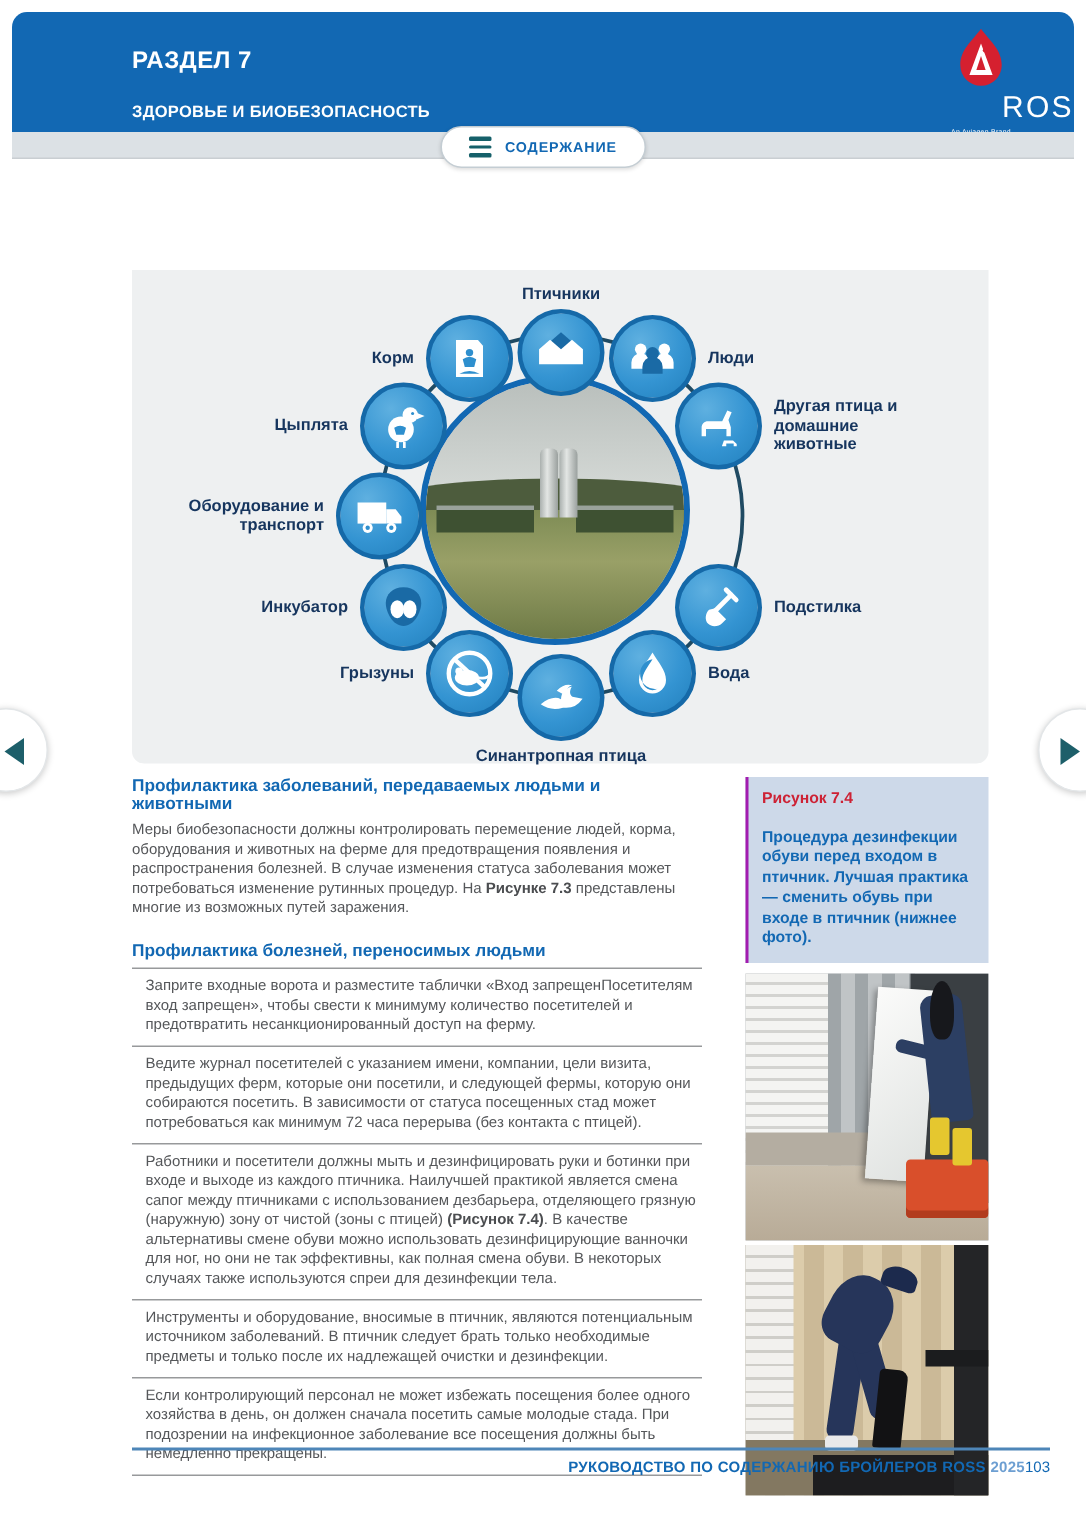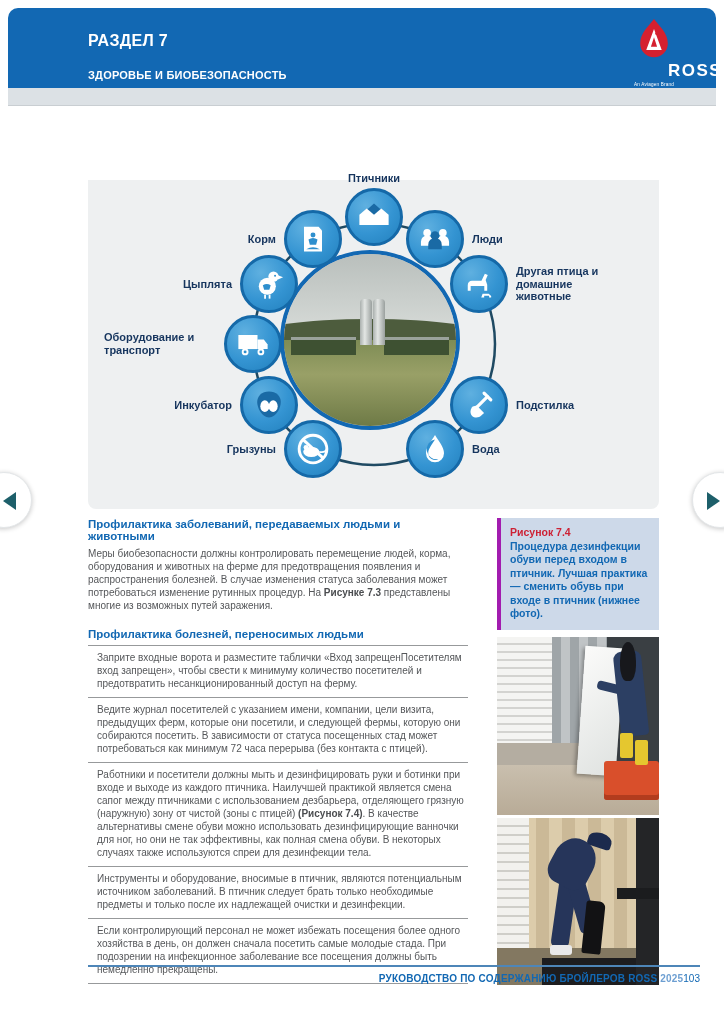--- a/index.html
+++ b/index.html
@@ -6,21 +6,21 @@
   html,body { width:724px; height:1024px; background:#fff; font-family:"Liberation Sans", sans-serif; }
   .page { position:relative; width:724px; height:1024px; background:#fff; overflow:hidden; }
 
   
   .header { position:absolute; left:8px; top:8px; right:8px; height:80px; background:#1268b3; border-radius:10px 10px 0 0; }
   .header-text { position:absolute; left:80px; top:24px; color:#fff; }
   .header-section { font-size:16px; font-weight:bold; letter-spacing:.3px; }
   .header-sub { font-size:11px; font-weight:bold; margin-top:19px; letter-spacing:.2px; }
   .logo { position:absolute; right:30px; top:10px; width:64px; text-align:center; color:#fff; }
   .logo svg { display:block; margin:0 auto; }
-  .logo-name { font-size:17px; font-weight:bold; letter-spacing:1.5px; margin-top:1px;margin-left:46px; }
+  .logo-name { font-size:20px; font-weight:normal; letter-spacing:1.5px; margin-top:1px;margin-left:46px; }
   .logo-tag { font-size:4.6px; margin-top:1px; letter-spacing:.2px; }
 
   .graybar { position:absolute; left:8px; top:88px; right:8px; height:18px; background:#dce1e5; border-bottom:1px solid #c9ced2; }
 
   .contents-btn { position:absolute; left:50%; top:84px; transform:translateX(-50%); height:28px; background:#fff; border:1px solid #c4cdd3; border-radius:15px; display:flex; align-items:center; gap:9px; padding:0 18px; box-shadow:0 1px 3px rgba(0,0,0,.15); cursor:pointer; }
   .hamburger { display:flex; flex-direction:column; gap:2.6px; }
   .hamburger span { display:block; width:15px; height:2.8px; background:#15606a; border-radius:1px; }
   .contents-label { font-size:9.5px; font-weight:bold; color:#1268b3; letter-spacing:.6px; }
 
   
@@ -33,22 +33,22 @@
   .ring-svg { position:absolute; left:0; top:0; }
   .dnode { position:absolute; width:58px; height:58px; }
   .dcircle { position:absolute; inset:0; border-radius:50%; background:radial-gradient(circle at 34% 28%, #5fb0e0, #3494d2 55%, #2280bd); border:3px solid #1569a8; display:flex; align-items:center; justify-content:center; }
   .dcircle svg { width:36px; height:36px; }
   .dlabel { position:absolute; font-size:11px; font-weight:bold; color:#16355e; line-height:1.15; white-space:nowrap; }
   .lbl-top { bottom:100%; left:50%; transform:translateX(-50%); margin-bottom:3px; }
   .lbl-bottom { top:100%; left:50%; transform:translateX(-50%); margin-top:4px; }
   .lbl-right { left:100%; top:50%; transform:translateY(-50%); margin-left:8px; }
   .lbl-left { right:100%; top:50%; transform:translateY(-50%); margin-right:8px; }
   .lbl-wrap-r { white-space:normal; width:112px; text-align:left; }
-  .lbl-wrap-l { white-space:normal; width:112px; text-align:left; }
-  .n0{left:257px;top:8px;} .n1{left:318px;top:30px;} .n2{left:362px;top:75px;}
+  .lbl-wrap-l { white-space:normal; width:112px; text-align:right; }
+  .n0{left:257px;top:26px;} .n1{left:318px;top:30px;} .n2{left:362px;top:75px;}
   .n3{left:378px;top:135px;} .n4{left:362px;top:196px;} .n5{left:318px;top:240px;}
   .n6{left:257px;top:256px;} .n7{left:196px;top:240px;} .n8{left:152px;top:196px;}
   .n9{left:136px;top:135px;} .n10{left:152px;top:75px;} .n11{left:196px;top:30px;}
 
   .center-photo { position:absolute; left:192px; top:70px; width:180px; height:180px; border:4px solid #1268b3; border-radius:50%; overflow:hidden; background:#c6cbc8; }
   .cp-sky { position:absolute; left:0; top:0; right:0; height:48%; background:linear-gradient(#b9bfbc,#d8dcd9); }
   .cp-hill { position:absolute; left:-20%; top:38%; width:140%; height:20%; background:#4d5c3d; border-radius:50%; }
   .cp-field { position:absolute; left:0; top:50%; right:0; bottom:0; background:linear-gradient(#7e8c55,#99a067 40%,#6e7a46); }
   .cp-shed { position:absolute; top:48%; height:11%; background:#3e5132; border-top:3px solid #9aa29b; }
   .cp-shed.s1 { left:4%; width:38%; }
@@ -64,23 +64,23 @@
   h3.sec { color:#1268b3; font-size:11.5px; font-weight:bold; margin-bottom:5px; }
   .body-p { color:#55575a; font-size:10px; line-height:13px; margin-bottom:16px; }
   .body-p b { color:#4b4d50; }
 
   ul.rules { list-style:none; }
   ul.rules li { color:#55575a; font-size:10px; line-height:13px; border-top:1px solid #97999b; padding:5px 0 7px 9px; }
   ul.rules li:last-child { border-bottom:1px solid #97999b; }
   ul.rules li b { color:#4b4d50; }
 
   
-  .fig74-box { background:#cdd9e9; border-left:4px solid #a21caf; padding:8px 8px 9px 9px; }
+  .fig74-box { background:#cdd9e9; border-left:2px solid #a21caf; padding:8px 8px 9px 9px; }
   .fig74-box .fig-label { font-size:10.5px; }
-  .fig74-box .fig-caption { font-size:10.5px; line-height:1.28; margin-top:2px; }
+  .fig74-box .fig-caption { font-size:10.5px; line-height:1.28; margin-top:14px; }
   .side-photo { position:relative; width:162px; overflow:hidden; margin-top:7px; background:#b6b9bb; }
   .ph1 { height:178px; }
   .ph2 { height:167px; margin-top:3px; }
   
   .ph1 .slats { position:absolute; left:0; top:0; width:34%; height:72%; background:repeating-linear-gradient(180deg,#f4f4f2 0 6px,#d3d3d0 6px 8px); }
   .ph1 .panel { position:absolute; left:34%; top:0; width:36%; height:72%; background:repeating-linear-gradient(90deg,#9fa5a8 0 9px,#c0c4c6 9px 18px); }
   .ph1 .concrete { position:absolute; left:0; top:60%; width:70%; height:12%; background:#b4ada1; }
   .ph1 .floor { position:absolute; left:0; top:72%; right:0; bottom:0; background:linear-gradient(#c9bfae,#b8ab97); }
   .ph1 .doorway { position:absolute; right:0; top:0; width:32%; height:86%; background:#3a3f43; }
   .ph1 .door { position:absolute; right:24%; top:6%; width:24%; height:72%; background:linear-gradient(135deg,#fbfbfa,#dfe2e0); transform:rotate(4deg); box-shadow:-2px 2px 4px rgba(0,0,0,.35); }
@@ -133,20 +133,28 @@
         <path fill="#d5202f" d="M16 1C11 8 3.5 13.5 3.5 23a12.5 12.5 0 0 0 25 0C28.5 13.5 21 8 16 1Z"></path>
         <path fill="#fff" fill-rule="evenodd" d="M16 10 L23 29 L9 29 Z M16 17.5 L18.8 26 L13.2 26 Z"></path>
         <circle cx="18.5" cy="14" r="1.4" fill="#d5202f"></circle>
       </svg>
       <div class="logo-name">ROSS</div>
       <div class="logo-tag">An Aviagen Brand</div>
     </div>
   </div>
   <div class="graybar"></div>
 
+  <div class="contents-btn">
+    <span class="hamburger">
+        <span></span>
+        <span></span>
+        <span></span>
+      </span>
+    <span class="contents-label">СОДЕРЖАНИЕ</span>
+  </div>
 
 
   <div class="diagram-box">
     <svg class="ring-svg" width="571" height="329">
       <circle cx="286" cy="164" r="121" fill="none" stroke="#1f4a63" stroke-width="2.5"></circle>
     </svg>
 
     <div class="center-photo">
       <div class="cp-sky"></div>
         <div class="cp-hill"></div>
@@ -209,20 +217,29 @@
     <div class="dnode n5">
       <div class="dlabel lbl-right">Вода</div>
       <div class="dcircle">
         <svg viewBox="0 0 32 32">
             <path fill="#fff" d="M16 3.5C12.5 9.5 8 14 8 19.8a8 8 0 0 0 16 0C24 14 19.5 9.5 16 3.5Z"></path>
             <path fill="#2e8fce" d="M16 7.5c-2.6 4.4-6 8-6 12.3a6 6 0 0 0 9 5.2 8 8 0 0 1-3-17.5z"></path>
           </svg>
       </div>
     </div>
 
+    <div class="dnode n6">
+      <div class="dlabel lbl-bottom">Синантропная птица</div>
+      <div class="dcircle">
+        <svg viewBox="0 0 32 32">
+            <path fill="#fff" d="M4 20q7-5.5 12-3c.2-4.2 2.6-6.8 6.4-7.4-1.6 2.6-1.2 4.8.4 5.9l6 1.2q-4.4 6.3-11.6 5.3-7.2 2.2-13.2-2z"></path>
+            <path fill="#fff" d="M13.5 12q4.5-4.5 9-3.2-3.4 1.2-4.6 5.6z"></path>
+          </svg>
+      </div>
+    </div>
 
     <div class="dnode n8">
       <div class="dlabel lbl-left">Инкубатор</div>
       <div class="dcircle">
         <svg viewBox="0 0 32 32">
             <path fill="#1a6aa5" d="M16 4c6.5 0 10.5 4.2 10.5 9.4S22.5 27 16 27 5.5 18.6 5.5 13.4 9.5 4 16 4z"></path>
             <ellipse cx="12.3" cy="17" rx="4" ry="5.3" fill="#fff"></ellipse>
             <ellipse cx="19.7" cy="17" rx="4" ry="5.3" fill="#fff"></ellipse>
           </svg>
       </div>

